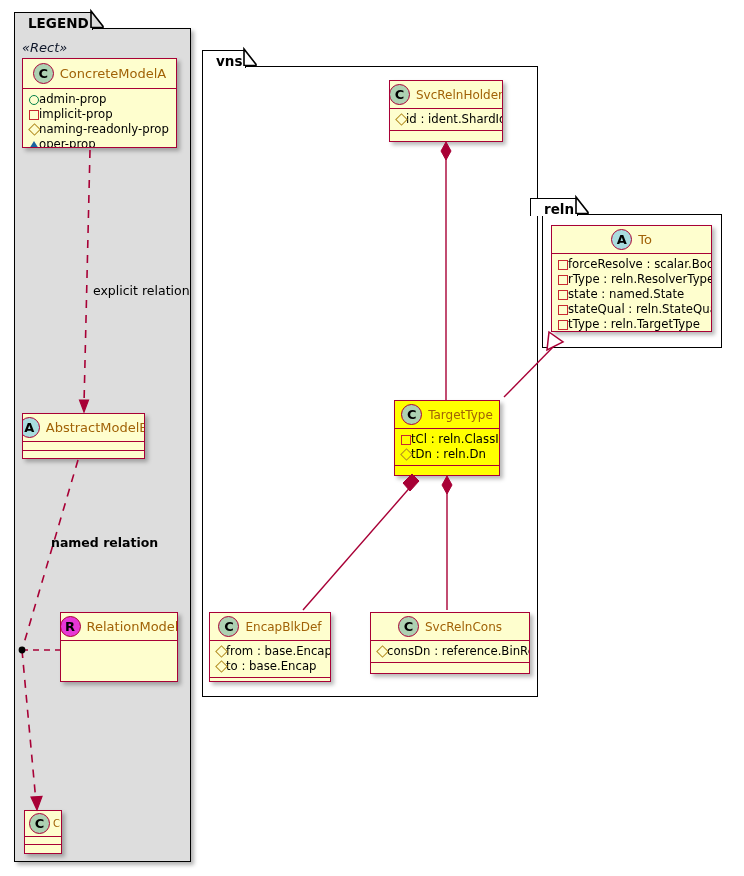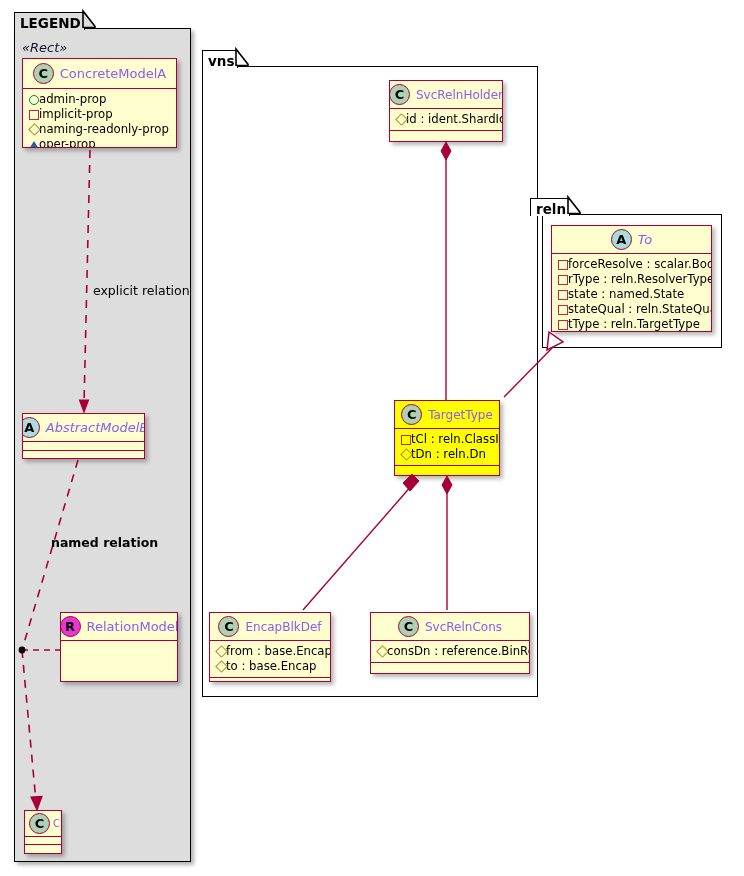--- a/index.html
+++ b/index.html
@@ -44,21 +44,21 @@
   .package-tab {
     position: absolute;
     box-sizing: border-box;
     border: 1.6px solid #000000;
     border-bottom: none;
     background: #ffffff;
     font-size: 13.5px;
     font-weight: bold;
     color: #000000;
     line-height: 1;
-    padding: 4px 3px 3px 5px;
+    padding: 4px 3px 3px 13px;
     z-index: 2;
     white-space: nowrap;
   }
   .package-tab.legend-tab {
     background: #dddddd;
   }
   .tab-fold {
     position: absolute;
     right: -12px;
     top: -1.6px;
@@ -93,24 +93,23 @@
     display: flex;
     align-items: center;
     justify-content: center;
     gap: 6px;
     padding: 4px 8px 4px 8px;
     border-bottom: 1.5px solid #A80036;
     white-space: nowrap;
   }
   .cls-name {
     font-size: 13px;
-    color: #8b5cf6;
+    color: #a16207;
   }
   .cls-name.abstract {
-    font-style: italic;
   }
   .cls-attrs {
     padding: 3px 5px 3px 5px;
     border-bottom: 1.5px solid #A80036;
   }
   .cls-attrs.empty {
     padding: 0;
     height: 8px;
   }
   .attr {

